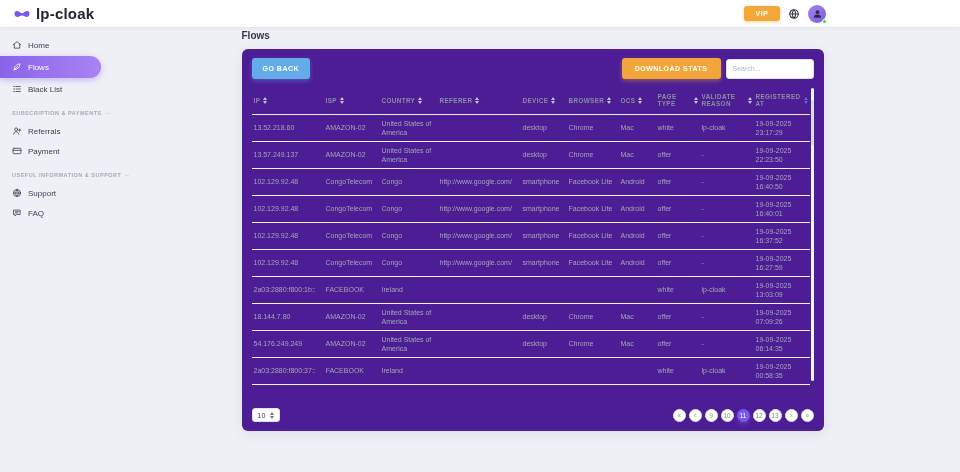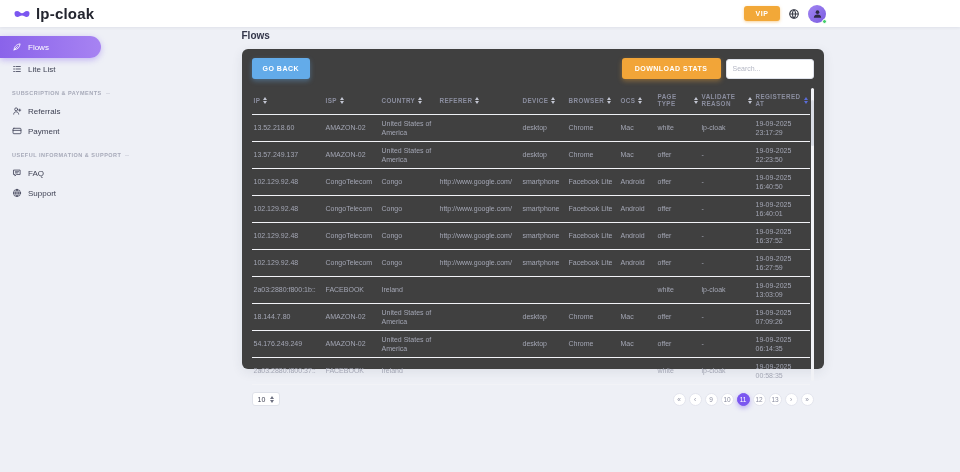--- a/index.html
+++ b/index.html
@@ -41,22 +41,22 @@
   .side-header{font-size:5.5px;font-weight:700;color:#a6a9b8;letter-spacing:.5px;
     padding:11px 8px 5px 12px;display:flex;align-items:center;gap:4px;white-space:nowrap}
   .side-header::after{content:"";flex:1;min-width:4px;border-top:1px dashed #d9dbe4}
   svg{fill:none;stroke:currentColor;stroke-width:2;stroke-linecap:round;stroke-linejoin:round}
   .logo-icon svg{stroke:none;fill:var(--accent)}
 
   
   .main{flex:1}
   .content{width:582px;margin:0 auto;padding-top:3px}
   .page-title{font-size:10px;font-weight:700;color:#33364a;margin-bottom:8px}
-  .card{background:#404040;border-radius:6px;box-shadow:0 3px 12px rgba(45,50,80,.09);
-    height:320px;padding:9px 10px 9px;display:flex;flex-direction:column}
+  .card{background:#4c1d95;border-radius:6px;box-shadow:0 3px 12px rgba(45,50,80,.09);
+    height:382px;padding:9px 10px 9px;display:flex;flex-direction:column}
   .toolbar{display:flex;justify-content:space-between;align-items:center}
   .btn{border:none;color:#fff;font-size:7px;font-weight:700;letter-spacing:.5px;height:21px;
     border-radius:3px;cursor:pointer}
   .btn-blue{background:var(--blue);padding:0 11px;box-shadow:0 2px 5px rgba(99,171,233,.4)}
   .btn-orange{background:var(--orange);padding:0 13px;box-shadow:0 2px 5px rgba(242,165,56,.4)}
   .toolbar-right{display:flex;align-items:center;gap:5px}
   .search{width:88px;height:20px;border:1px solid #dfe2ea;border-radius:3px;font-size:7px;
     padding:0 6px;color:#6a6e80;outline:none;font-family:inherit}
   .search::placeholder{color:#b4b7c4}
 
@@ -119,35 +119,43 @@
           <circle cx="12" cy="9" r="4"></circle>
           <path d="M4 21c0-4.4 3.6-7 8-7s8 2.6 8 7z"></path>
         </svg>
       <i class="status-dot"></i>
     </span>
   </div>
 </header>
 
 <div class="layout">
   <aside class="sidebar" id="sidebar">
+      <div class="side-item">
+        <span class="s-icon">
+          <svg viewBox="0 0 24 24">
+            <path d="M3 11.5 12 4l9 7.5M5.5 10v9.5h13V10"></path>
+          </svg>
+        </span>
+        <span>Home</span>
+      </div>
       <div class="side-item active">
         <span class="s-icon">
           <svg viewBox="0 0 24 24">
             <path d="M5 19C5 11 11 5.5 19.5 4.5 18.5 13 13 18.5 5.5 18.5M5 19l8-8"></path>
           </svg>
         </span>
         <span>Flows</span>
       </div>
       <div class="side-item">
         <span class="s-icon">
           <svg viewBox="0 0 24 24">
             <path d="M4 6h2M9.5 6H20M4 12h2M9.5 12H20M4 18h2M9.5 18H20"></path>
           </svg>
         </span>
-        <span>Lite List</span>
+        <span>Black List</span>
       </div>
       <div class="side-header">
         <span>SUBSCRIPTION &amp; PAYMENTS</span>
       </div>
       <div class="side-item">
         <span class="s-icon">
           <svg viewBox="0 0 24 24">
             <circle cx="10" cy="8" r="3.5"></circle>
             <path d="M4 19.5c0-3.5 2.7-5.5 6-5.5s6 2 6 5.5M18.5 7.5v5M16 10h5"></path>
           </svg>
@@ -162,33 +170,33 @@
           </svg>
         </span>
         <span>Payment</span>
       </div>
       <div class="side-header">
         <span>USEFUL INFORMATION &amp; SUPPORT</span>
       </div>
       <div class="side-item">
         <span class="s-icon">
           <svg viewBox="0 0 24 24">
-            <path d="M4.5 5h15v10.5h-8.5L7 19v-3.5H4.5zM8 9h8M8 11.8h5"></path>
-          </svg>
-        </span>
-        <span>FAQ</span>
-      </div>
-      <div class="side-item">
-        <span class="s-icon">
-          <svg viewBox="0 0 24 24">
             <circle cx="12" cy="12" r="8.5"></circle>
             <path d="M3.5 12h17M12 3.5c-4.3 4.7-4.3 12.3 0 17 4.3-4.7 4.3-12.3 0-17z"></path>
           </svg>
         </span>
         <span>Support</span>
+      </div>
+      <div class="side-item">
+        <span class="s-icon">
+          <svg viewBox="0 0 24 24">
+            <path d="M4.5 5h15v10.5h-8.5L7 19v-3.5H4.5zM8 9h8M8 11.8h5"></path>
+          </svg>
+        </span>
+        <span>FAQ</span>
       </div>
     </aside>
 
   <main class="main">
     <div class="content">
       <h1 class="page-title">Flows</h1>
 
       <section class="card">
         <div class="toolbar">
           <button class="btn btn-blue">GO BACK</button>

